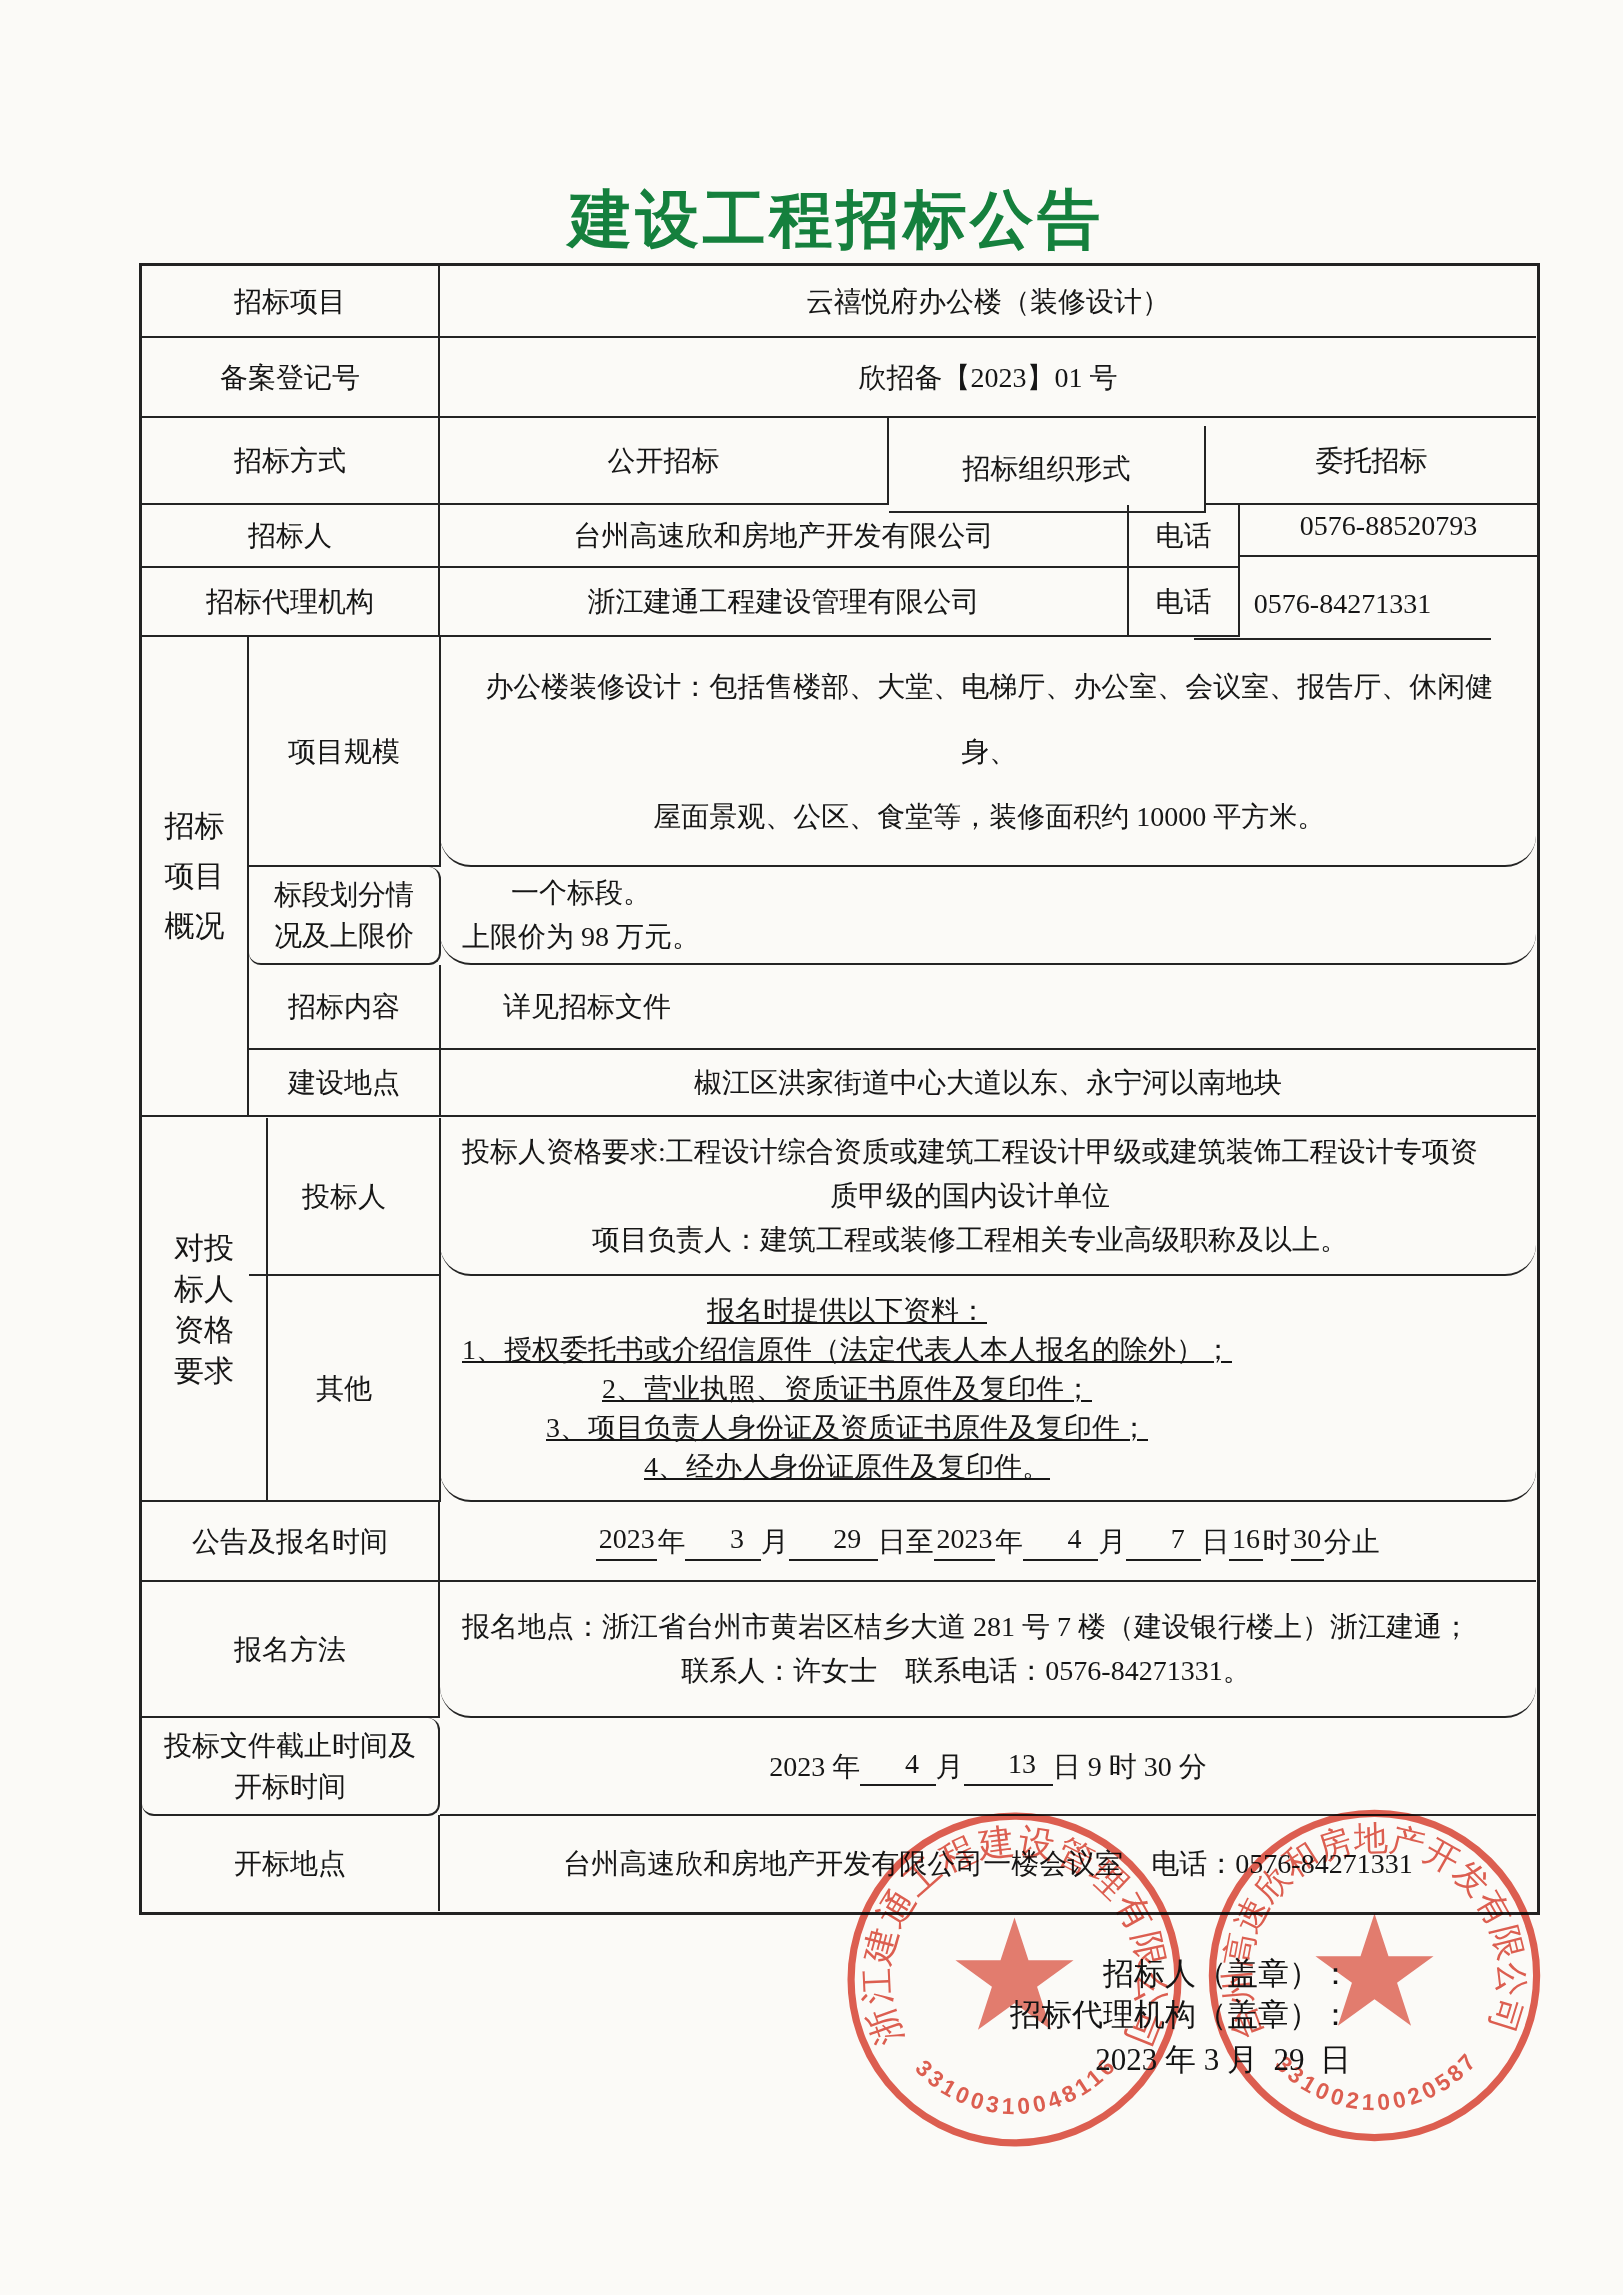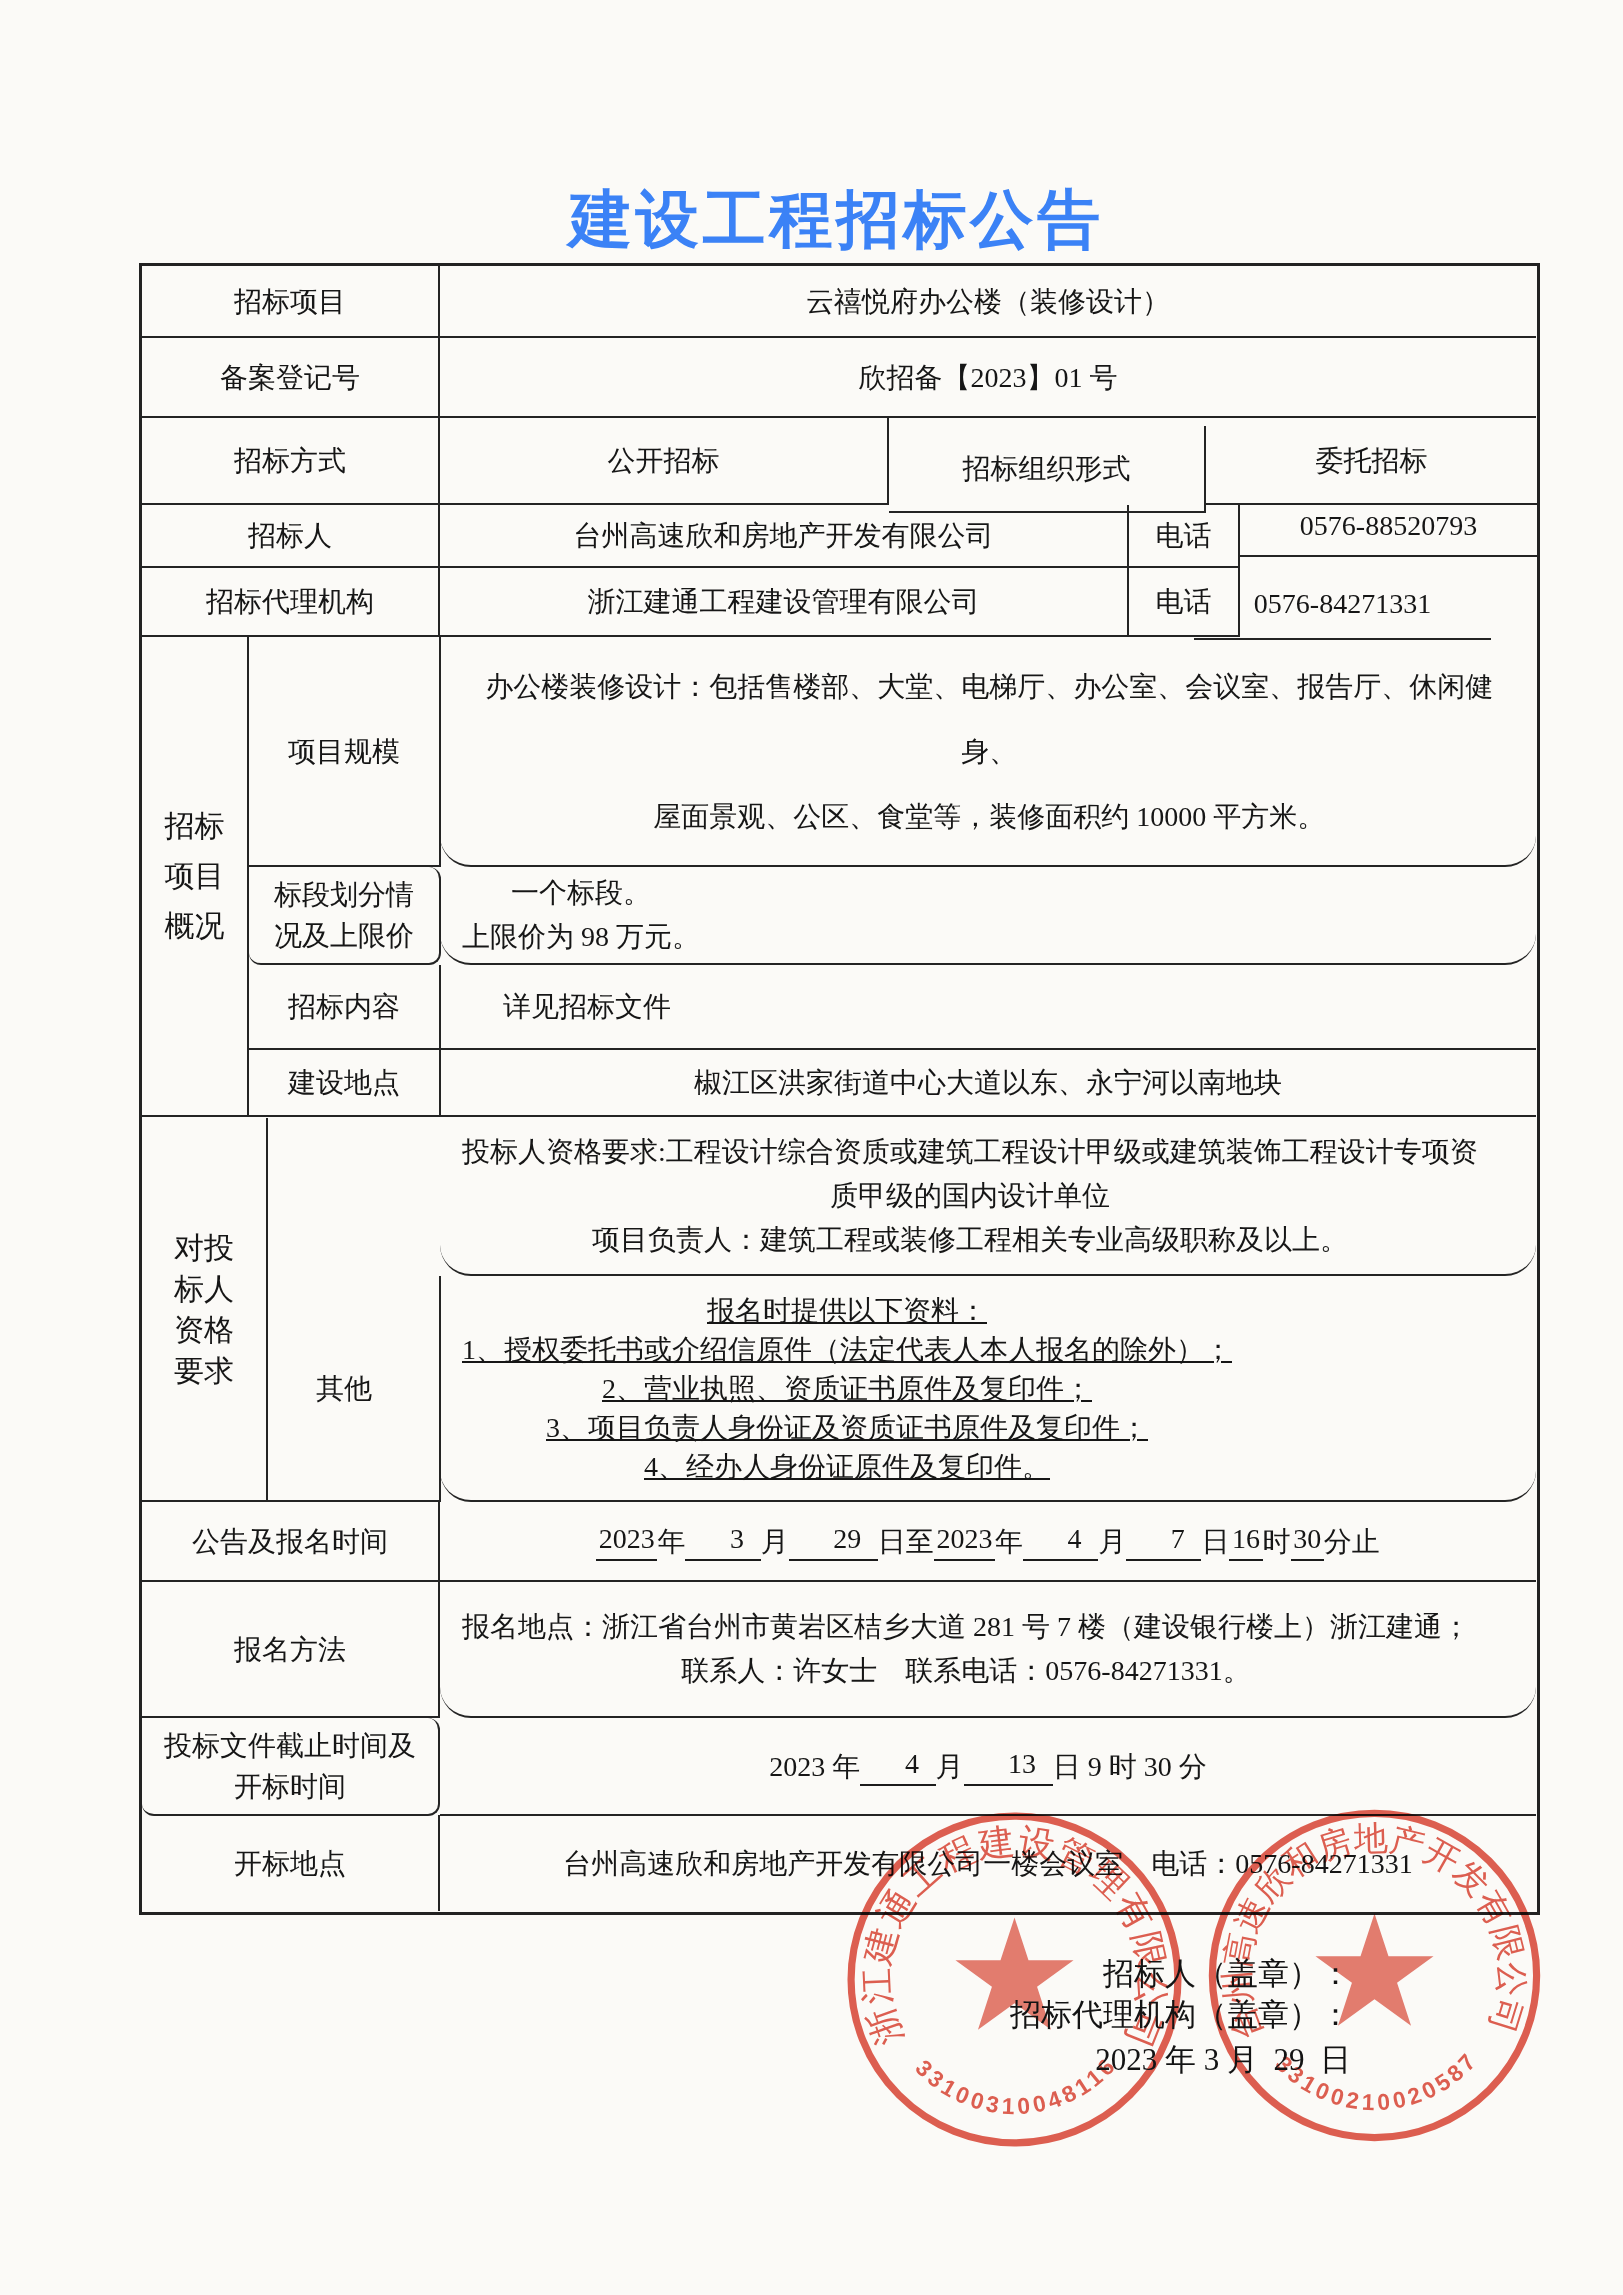--- a/index.html
+++ b/index.html
@@ -6,21 +6,21 @@
   body{
     width:1623px;height:2295px;position:relative;
     background:#fbfaf7;
     font-family:"Liberation Serif","DejaVu Serif",serif;
     color:#161616;
   }
   .page-title{
     position:absolute;left:139px;top:185px;width:1395px;
     text-align:center;font-size:63px;font-weight:900;line-height:1.1;
     font-family:"Liberation Sans","DejaVu Sans",sans-serif;
-    letter-spacing:3.9px;color:#3b82f6;
+    letter-spacing:3.9px;color:#15803d;
   }
   .doc-table{
     position:absolute;left:139px;top:263px;width:1395px;height:1646px;
     border:3.3px solid #222;background:transparent;
   }
   .cell{
     position:absolute;box-sizing:border-box;
     display:flex;align-items:center;justify-content:center;
     font-size:28px;line-height:1.25;text-align:center;
     white-space:pre-line;
@@ -85,20 +85,21 @@
 上限价为 98 万元。</div>
   <div class="cell br bb" style="left:107px;top:699px;width:192px;height:85px">招标内容</div>
   <div class="cell bb indent" style="left:298px;top:699px;width:1096px;height:85px">详见招标文件</div>
   <div class="cell br bb" style="left:107px;top:784px;width:192px;height:67px">建设地点</div>
   <div class="cell bb" style="left:298px;top:784px;width:1096px;height:67px">椒江区洪家街道中心大道以东、永宁河以南地块</div>
 
   <div class="cell br bb vlab2" style="left:0;top:852px;width:126px;height:384px">对投
 标人
 资格
 要求</div>
+  <div class="cell br bb" style="left:107px;top:852px;width:192px;height:158px">投标人</div>
   <div class="cell bb left lh-med" style="left:298px;top:852px;width:1096px;height:158px">投标人资格要求:工程设计综合资质或建筑工程设计甲级或建筑装饰工程设计专项资
 质甲级的国内设计单位
 项目负责人：建筑工程或装修工程相关专业高级职称及以上。</div>
   <div class="cell br bb" style="left:107px;top:1010px;width:192px;height:226px">其他</div>
   <div class="cell bb left lh-tight" style="left:298px;top:1010px;width:1096px;height:226px">报名时提供以下资料：
 1、授权委托书或介绍信原件（法定代表人本人报名的除外）；
 2、营业执照、资质证书原件及复印件；
 3、项目负责人身份证及资质证书原件及复印件；
 4、经办人身份证原件及复印件。</div>
 

